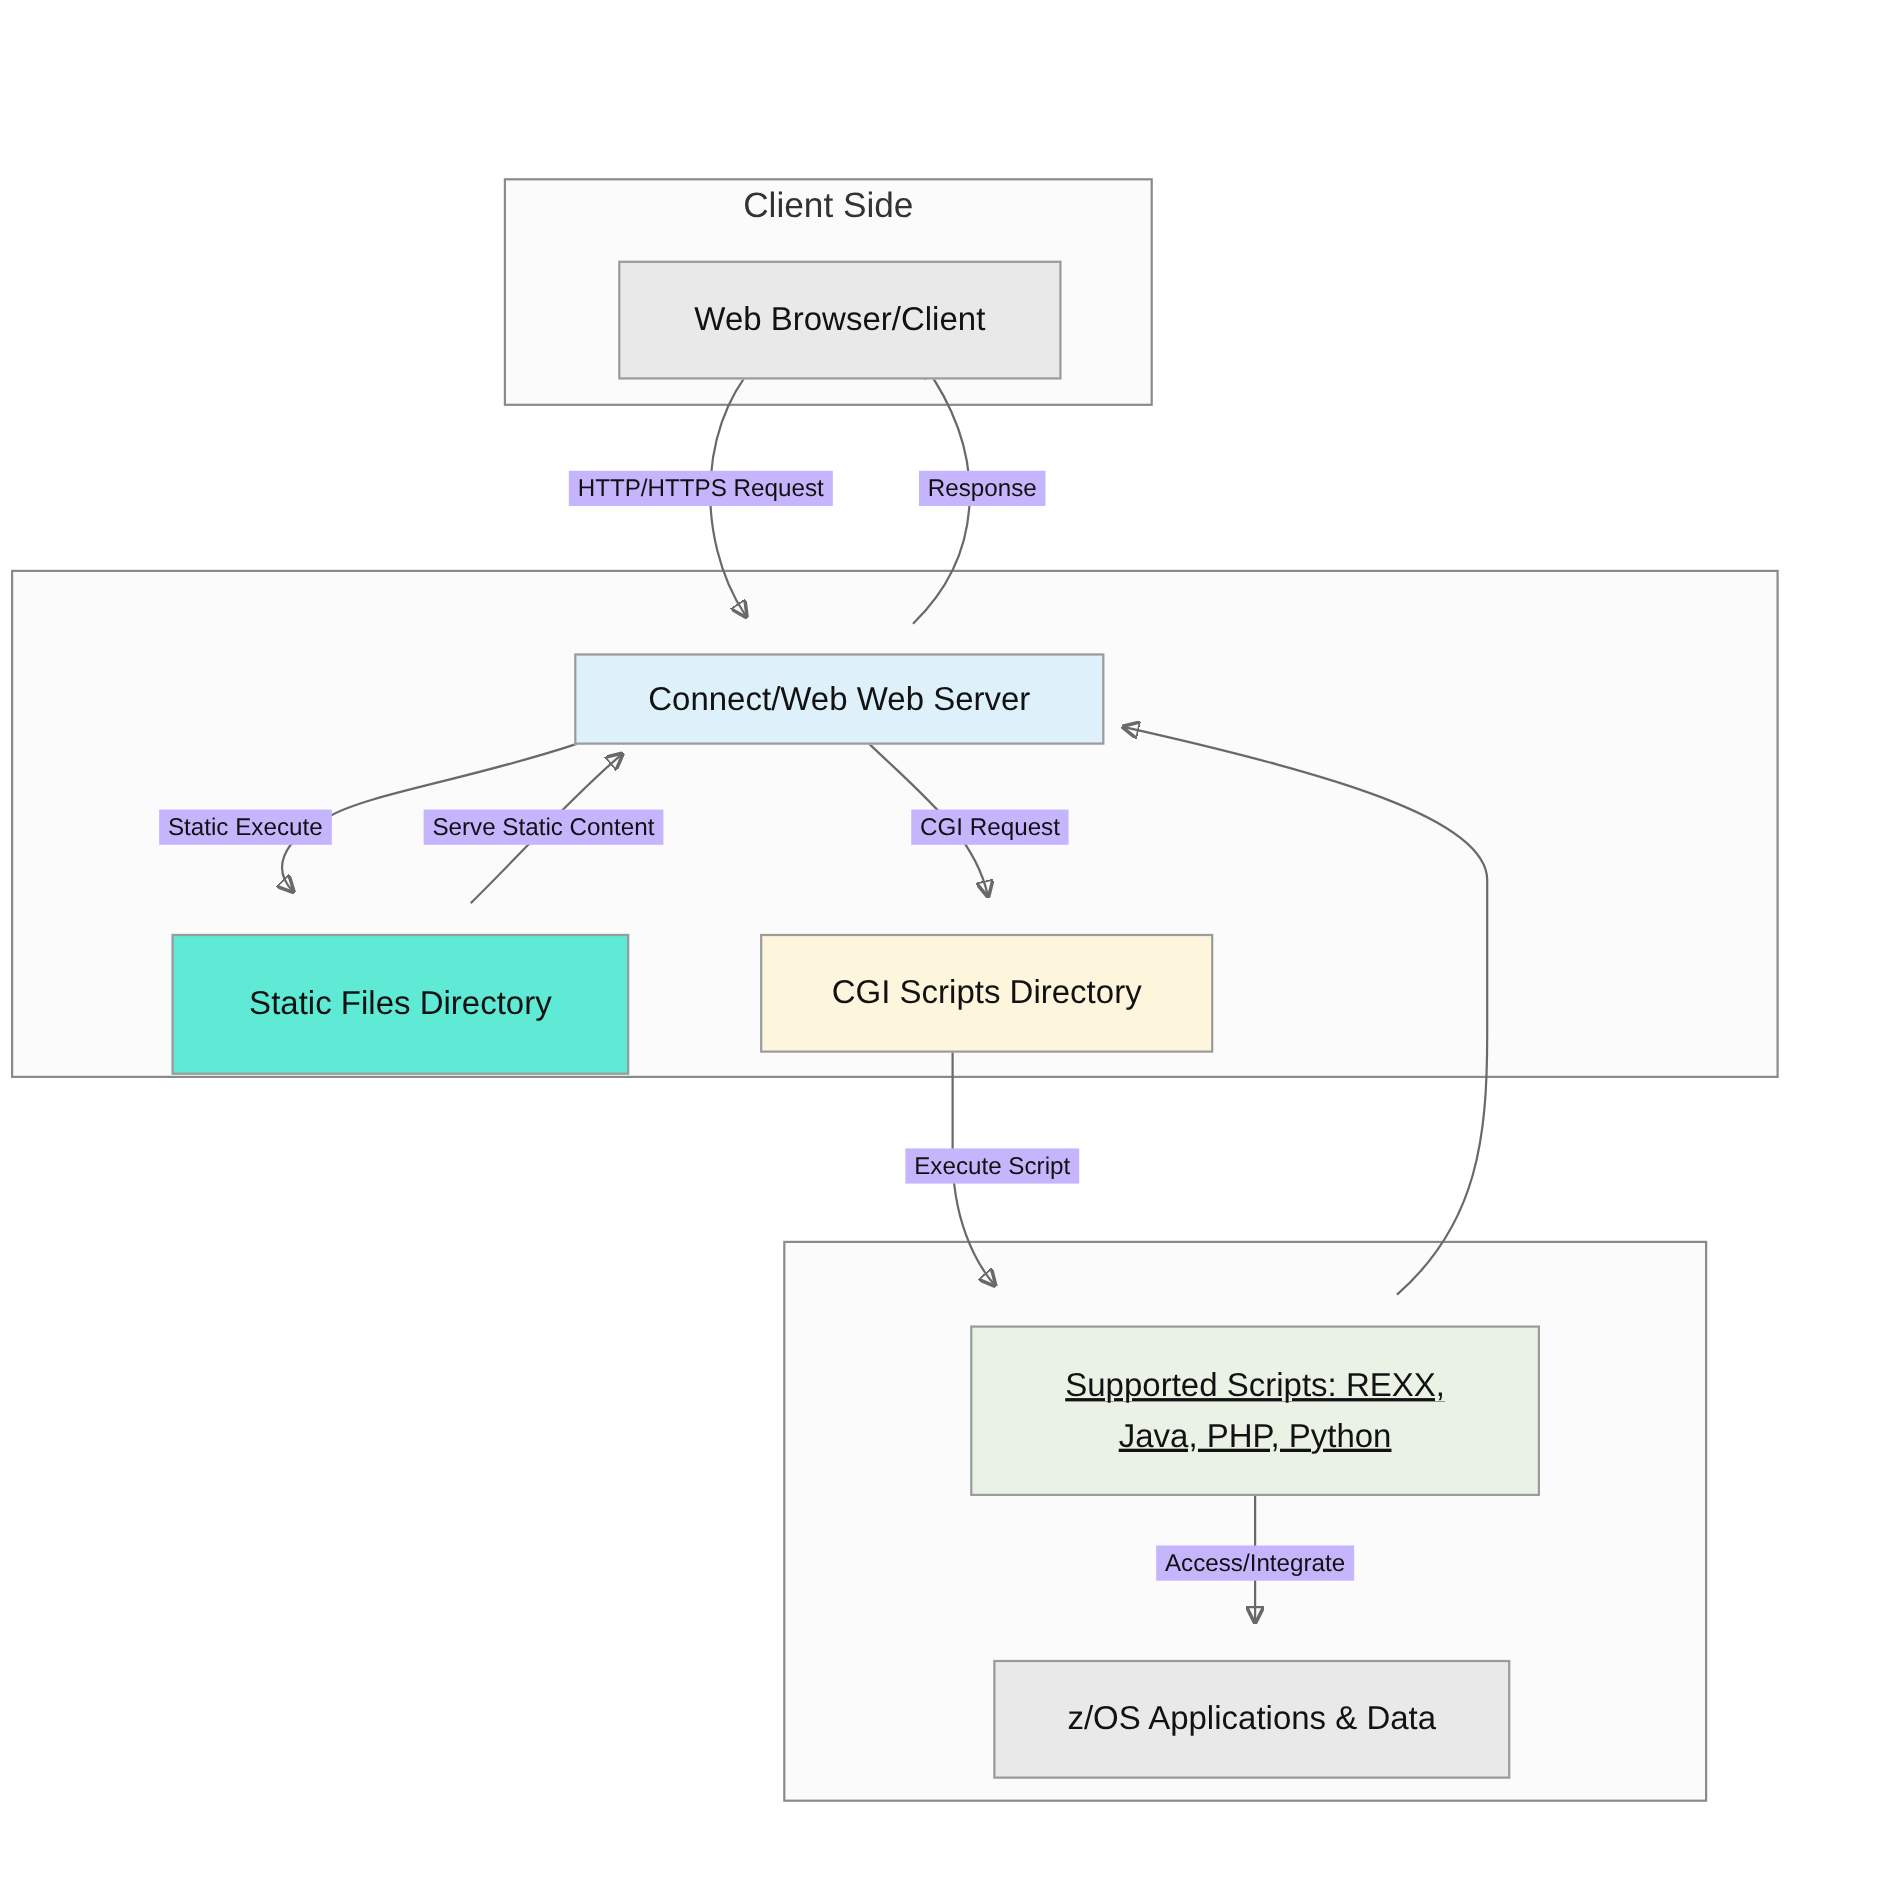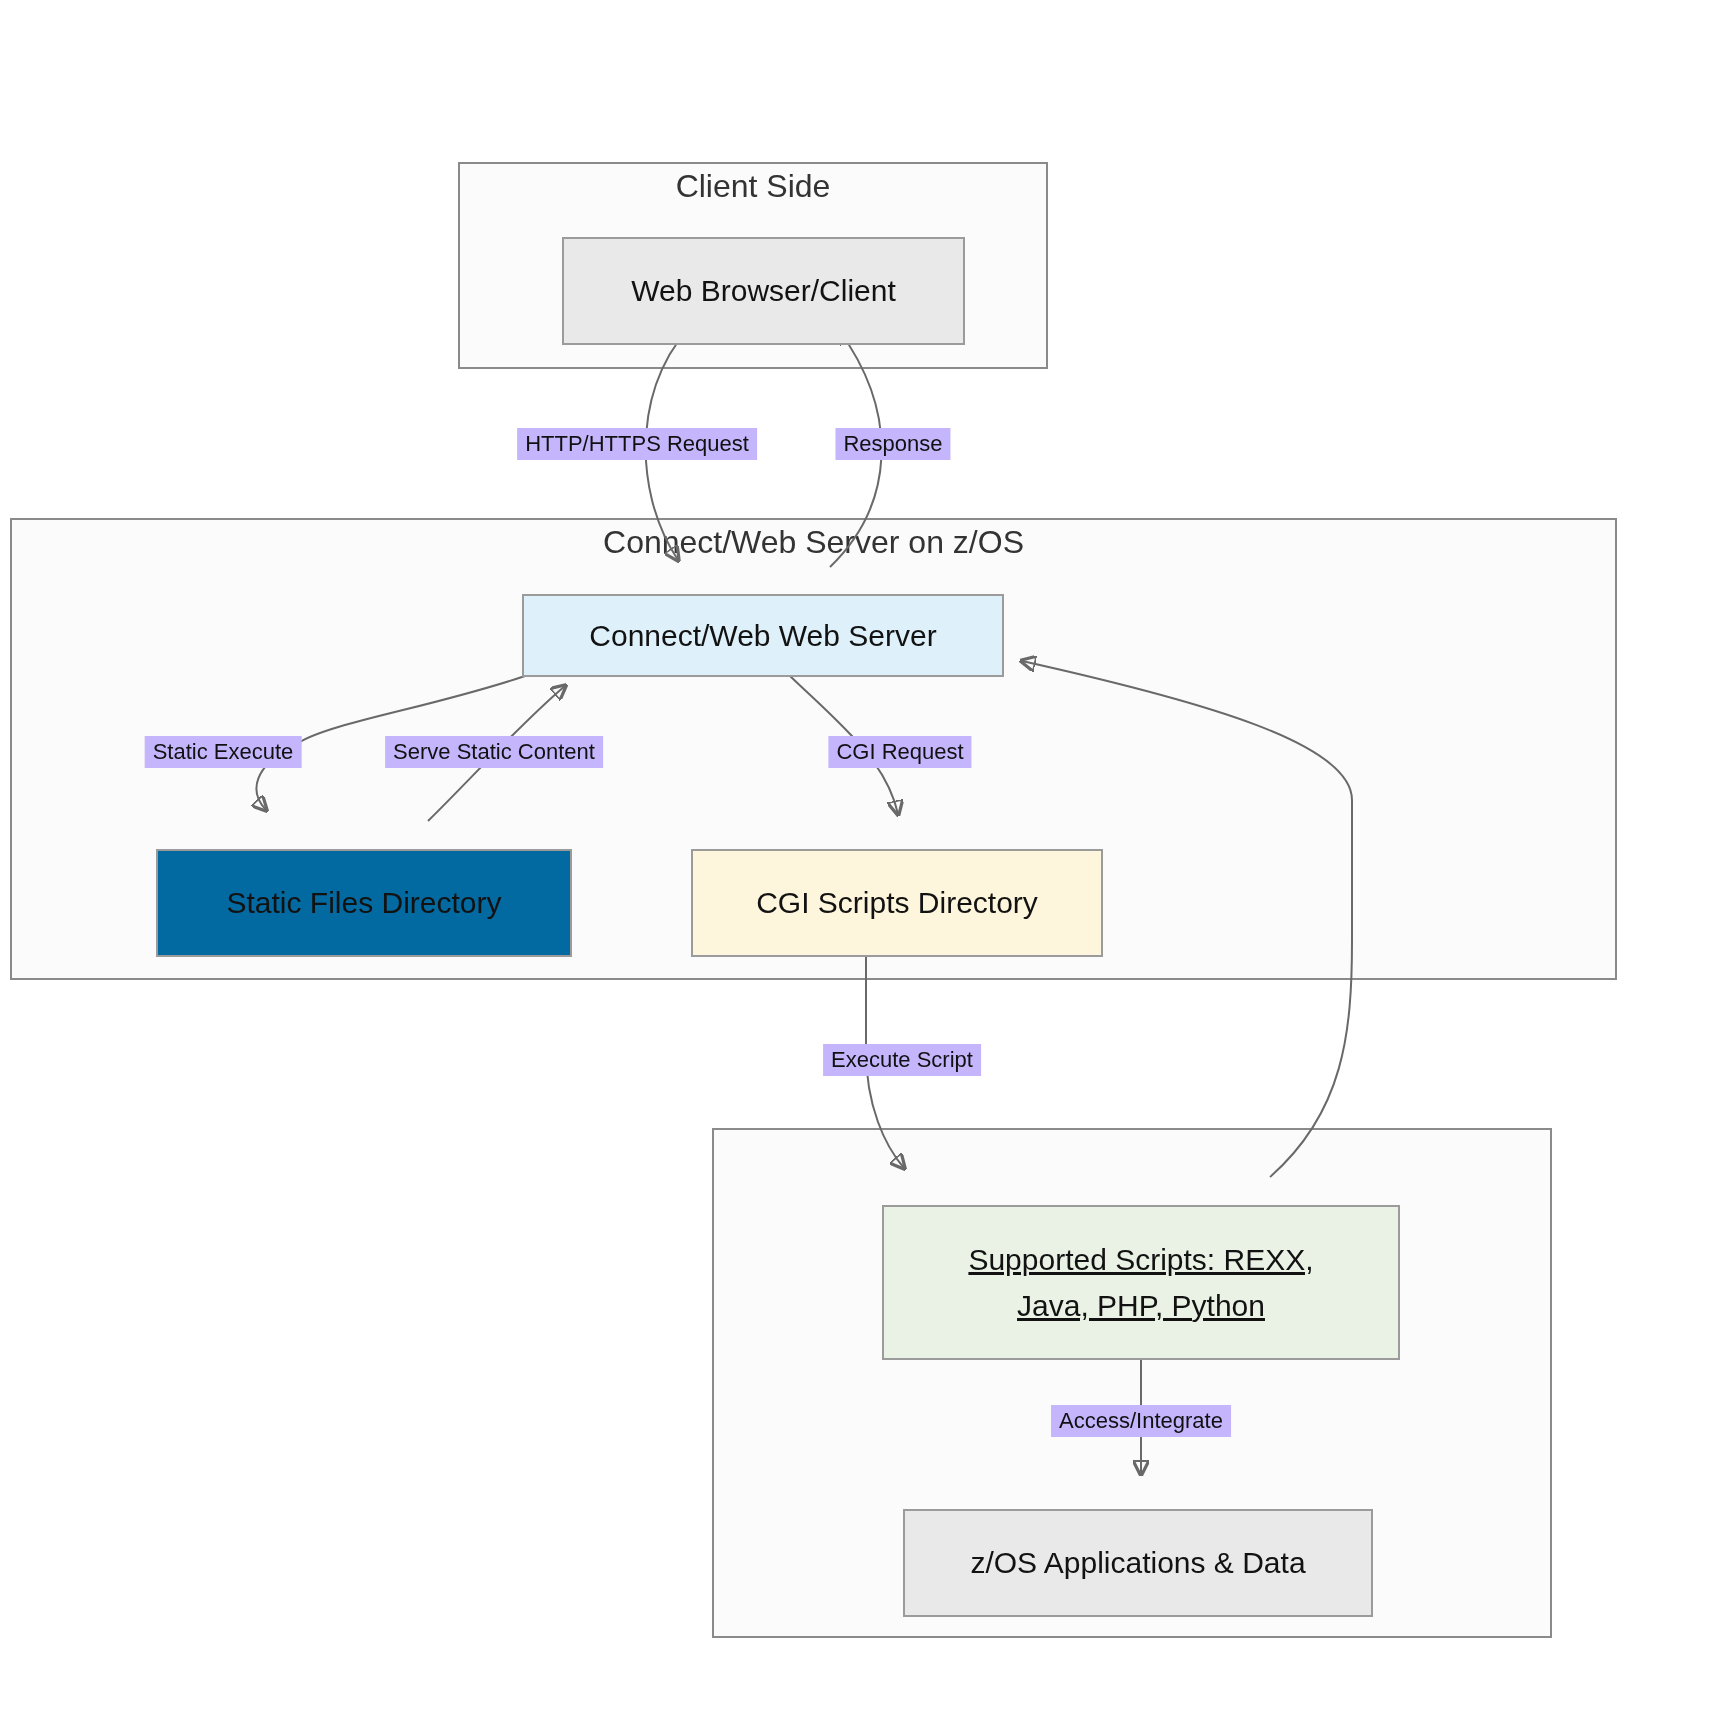--- a/index.html
+++ b/index.html
@@ -52,21 +52,20 @@
 </head>
 <body>
 
 <div id="canvas">
 
   <div class="cluster" style="left:458px;top:162px;width:590px;height:207px;"></div>
   <div class="cluster" style="left:10px;top:518px;width:1607px;height:462px;"></div>
   <div class="cluster" style="left:712px;top:1128px;width:840px;height:510px;"></div>
 
   <div class="cluster-title" style="left:458px;top:168px;width:590px;">Client Side</div>
-  <div class="cluster-title" style="left:10px;top:524px;width:1607px;">Connect/Web Server on z/OS</div>
 
   <svg class="edges" viewBox="0 0 1730 1718">
     <defs>
       <marker id="arrow" viewBox="0 0 10 10" refX="8.5" refY="5" markerWidth="8" markerHeight="8" orient="auto-start-reverse">
         <path d="M0,0 L10,5 L0,10 z" fill="#696969" stroke="none"></path>
       </marker>
     </defs>
     <path d="M 700 318 C 634 374 630 488 678 560" marker-end="url(#arrow)"></path>
     <path d="M 830 567 C 893 506 901 416 839 330" marker-end="url(#arrow)"></path>
     <path d="M 525 676 C 430 708 332 722 298 743 C 252 766 249 792 266 810" marker-end="url(#arrow)"></path>
@@ -78,21 +77,21 @@
   </svg>
 
   <div class="node" style="left: 562px; top: 210px; width: 403px; height: 108px; background: rgb(233, 233, 233);">
     <span>Web Browser/Client</span>
   </div>
 
   <div class="node" style="left: 522px; top: 567px; width: 482px; height: 83px; background: rgb(222, 240, 250);">
     <span>Connect/Web Web Server</span>
   </div>
 
-  <div class="node" style="left: 156px; top: 822px; width: 416px; height: 108px; background: #0369a1;">
+  <div class="node" style="left: 156px; top: 822px; width: 416px; height: 128px; background: #5eead4;">
     <span>Static Files Directory</span>
   </div>
 
   <div class="node" style="left: 691px; top: 822px; width: 412px; height: 108px; background: rgb(253, 245, 220);">
     <span>CGI Scripts Directory</span>
   </div>
 
   <div class="node" style="left: 882px; top: 1178px; width: 518px; height: 155px; background: rgb(233, 242, 229); text-decoration: underline;">
     <span>Supported Scripts: REXX,</span>
     <span>Java, PHP, Python</span>

